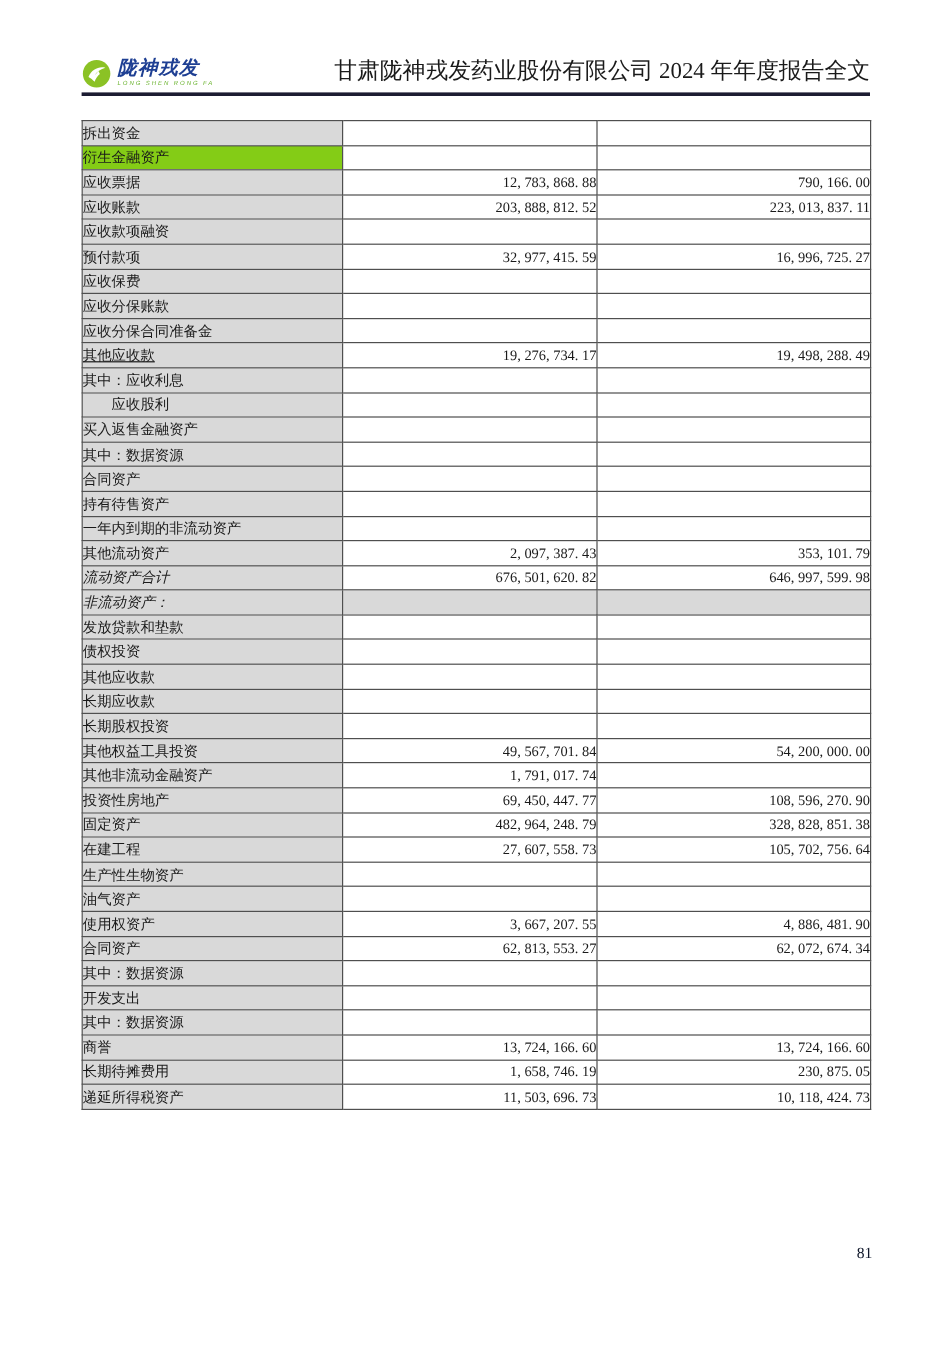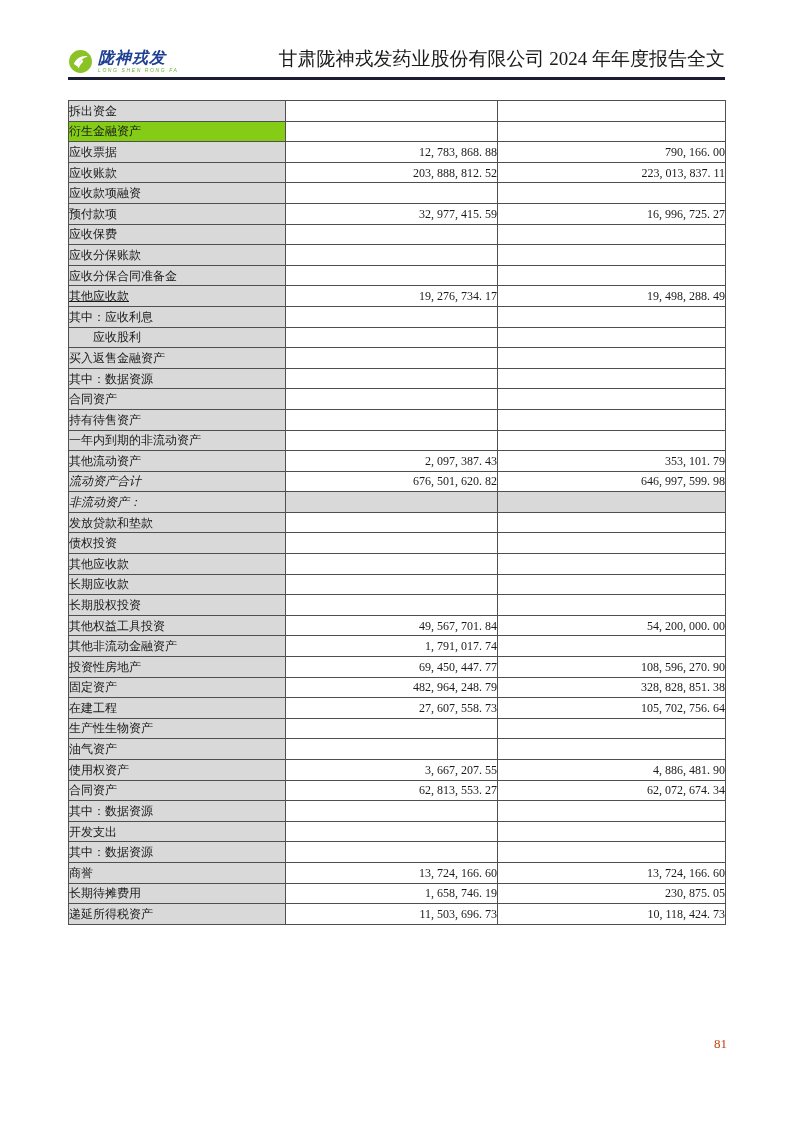--- a/index.html
+++ b/index.html
@@ -42,21 +42,21 @@
   td.v1{padding-right:9px;}
   td.v2{padding-right:18px;}
   td.ind0{padding-left:6px;font-style:italic;}
   td.ind1{padding-left:20px;margin-left:24px;}
   td.ind2{padding-left:31px;}
   td.ind3{padding-left:72px;}
 
   
   .page-number{
     position:absolute;top:1036px;right:66px;
-    font-size:13px;color:#c2410c;
+    font-size:13px;color:#0f172a;
   }
 </style>
 </head>
 <body>
 
 <div class="page">
 
   <div class="header">
     <div class="logo">
       <span>
@@ -226,21 +226,21 @@
           <td class="label ind1" style="background: rgb(217, 217, 217);">固定资产</td>
           <td class="val v1">482, 964, 248. 79</td>
           <td class="val v2">328, 828, 851. 38</td>
         </tr>
         <tr>
           <td class="label ind1" style="background: rgb(217, 217, 217);">在建工程</td>
           <td class="val v1">27, 607, 558. 73</td>
           <td class="val v2">105, 702, 756. 64</td>
         </tr>
         <tr>
-          <td class="label ind1" style="background: rgb(217, 217, 217); font-family: Liberation Mono, monospace;">生产性生物资产</td>
+          <td class="label ind1" style="background: rgb(217, 217, 217);">生产性生物资产</td>
           <td class="val v1"></td>
           <td class="val v2"></td>
         </tr>
         <tr>
           <td class="label ind1" style="background: rgb(217, 217, 217);">油气资产</td>
           <td class="val v1"></td>
           <td class="val v2"></td>
         </tr>
         <tr>
           <td class="label ind1" style="background: rgb(217, 217, 217);">使用权资产</td>

